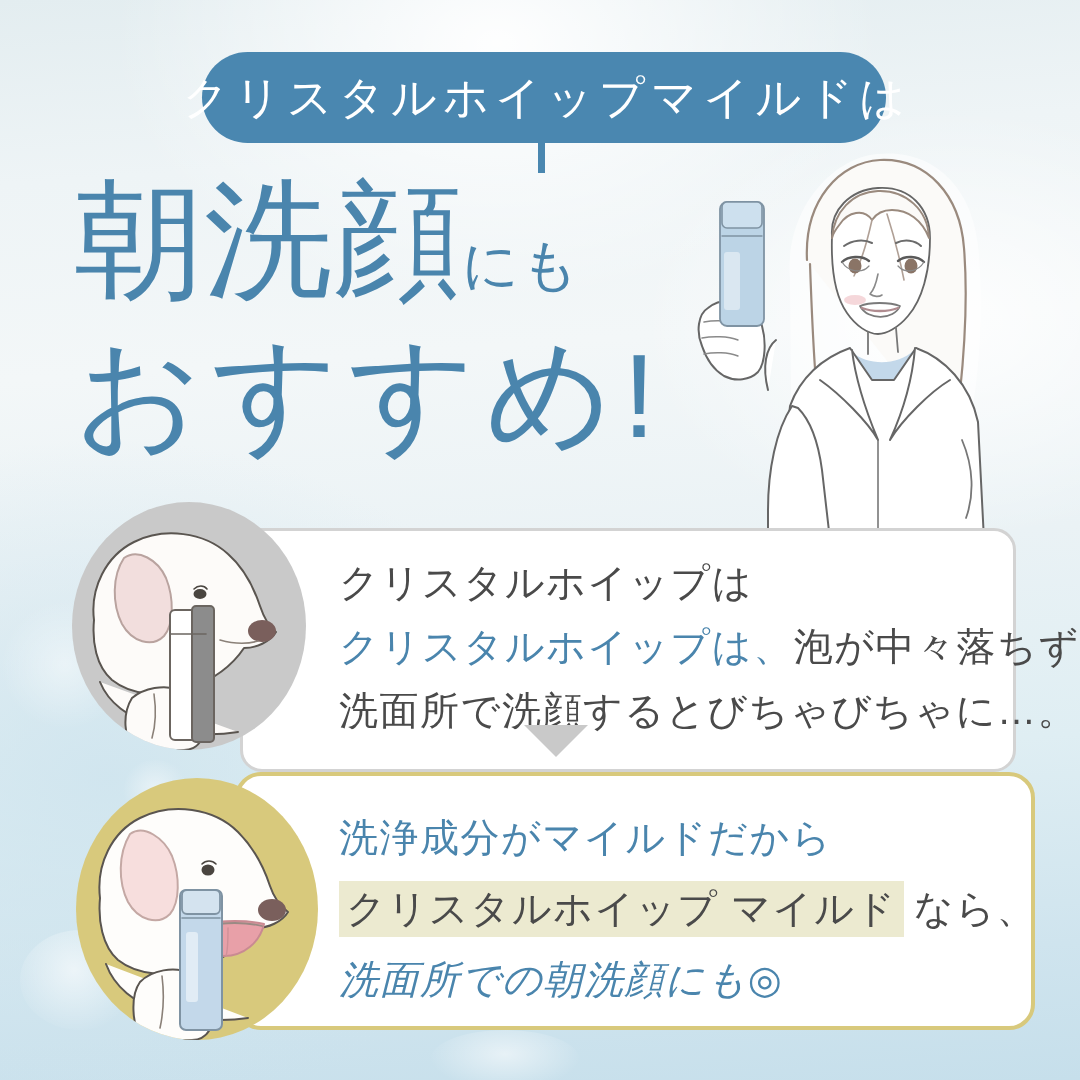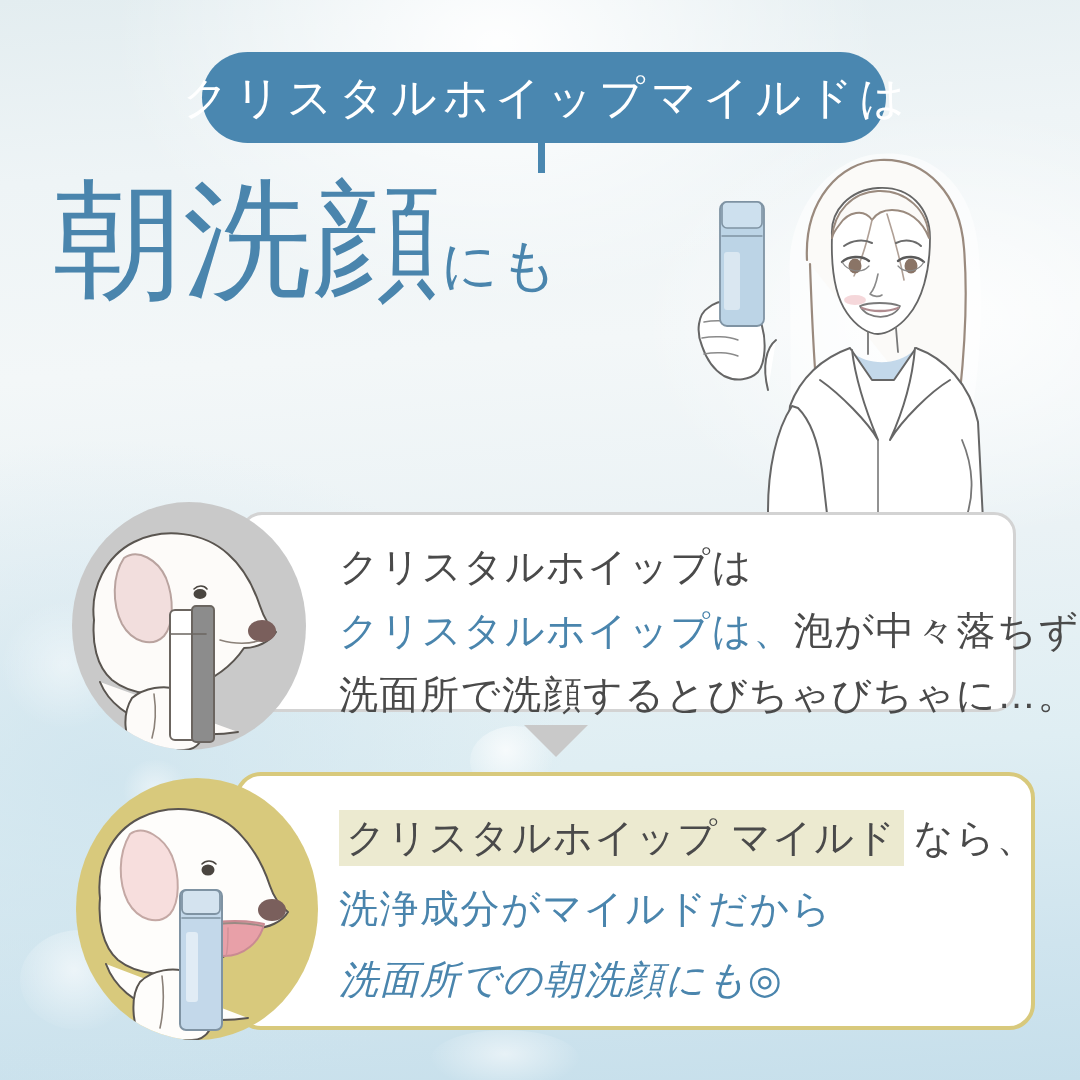--- a/index.html
+++ b/index.html
@@ -26,34 +26,34 @@
   #badge .txt{
     color:#ffffff;font-size:45px;letter-spacing:6px;font-weight:400;
     white-space:nowrap;text-indent:6px;line-height:1;
   }
   #badge-connector{
     position:absolute;left:538px;top:143px;width:7px;height:30px;
   }
 
   
   #headline{position:absolute;left:54px;top:176px;width:700px;}
-  .hl-row{display:flex;align-items:baseline;line-height:1;white-space:nowrap;}
+  .hl-row{display:flex;align-items:baseline;line-height:1;white-space:nowrap;margin-left:21px;}
   .hl-big{font-size:128px;letter-spacing:1px;}
   .hl-sm{font-size:56px;letter-spacing:2px;}
   #hl-row2{margin-top:28px;}
   .hl-big2{font-size:124px;letter-spacing:10px;}
   .hl-bang{font-size:118px;letter-spacing:0;}
 
   
   #woman{position:absolute;left:672px;top:140px;width:408px;height:400px;}
 
   
   .bubble{position:absolute;background:#ffffff;box-sizing:border-box;}
   #bubble1{
-    left:240px;top:512px;width:776px;height:200px;border-radius:22px;
+    left:240px;top:528px;width:776px;height:244px;border-radius:22px;
     border:3px solid #d3d3d3;
   }
   #bubble1-tail{position:absolute;left:524px;top:725px;width:64px;height:32px;}
   #bubble2{
     left:235px;top:772px;width:800px;height:258px;border-radius:26px;
     border:4px solid #d8c97c;
   }
 
   .b-line{white-space:nowrap;line-height:1;}
   #bubble1 .b-body{position:absolute;left:96px;top:32px;}
@@ -87,20 +87,24 @@
   <div id="badge" style="background:#4a87b0;">
     <span class="txt">クリスタルホイップマイルドは</span>
   </div>
   <div id="badge-connector" style="background:#4a87b0;"></div>
 
   <div id="headline">
     <div class="hl-row">
       <span class="hl-big" style="color:#4a85ad;">朝洗顔</span>
       <span class="hl-sm" style="color:#4a85ad;">にも</span>
     </div>
+    <div class="hl-row" id="hl-row2">
+      <span class="hl-big2" style="color:#4a85ad;">おすすめ</span>
+      <span class="hl-bang" style="color:#4a85ad;">!</span>
+    </div>
   </div>
 
   <div id="woman">
     <svg viewBox="0 0 408 400" xmlns="http://www.w3.org/2000/svg">
       <g fill="none" stroke="#555" stroke-width="1.8" stroke-linecap="round" stroke-linejoin="round">
 
         <path d="M118 140 C112 70 160 18 205 14 C262 8 300 48 306 105 C312 160 308 230 300 270 L300 400 L120 400 Z" fill="#ffffff" stroke="none" opacity="0.55"></path>
 
         <path d="M135 120 C132 60 168 22 208 20 C255 18 288 55 292 108 C296 158 292 214 288 252 C286 272 282 290 278 300" fill="#fbfaf8" stroke="#9a8a7e" stroke-width="2.2"></path>
         <path d="M138 124 C140 180 142 230 146 262 C148 280 152 292 156 300" fill="none" stroke="#9a8a7e" stroke-width="2.2"></path>
@@ -172,24 +176,24 @@
   </div>
   <div id="bubble1-tail">
     <svg viewBox="0 0 64 32" xmlns="http://www.w3.org/2000/svg">
       <polygon points="0,0 64,0 32,32" fill="#c9c9c9"></polygon>
     </svg>
   </div>
 
   <div class="bubble" id="bubble2">
     <div class="b-body">
       <div class="b-line">
+        <span class="t-blue">洗浄成分がマイルドだから</span>
+      </div>
+      <div class="b-line">
         <span class="t-gray hl-yellow">クリスタルホイップ マイルド</span><span class="t-gray" style="padding-left:10px;">なら、</span>
-      </div>
-      <div class="b-line">
-        <span class="t-blue">洗浄成分がマイルドだから</span>
       </div>
       <div class="b-line">
         <span class="t-blue">洗面所での朝洗顔にも◎</span>
       </div>
     </div>
   </div>
 
   <div class="avatar" id="avatar1">
     <svg viewBox="0 0 234 248" xmlns="http://www.w3.org/2000/svg">
       <g stroke="#5a5550" stroke-width="2" fill="none" stroke-linecap="round" stroke-linejoin="round">

